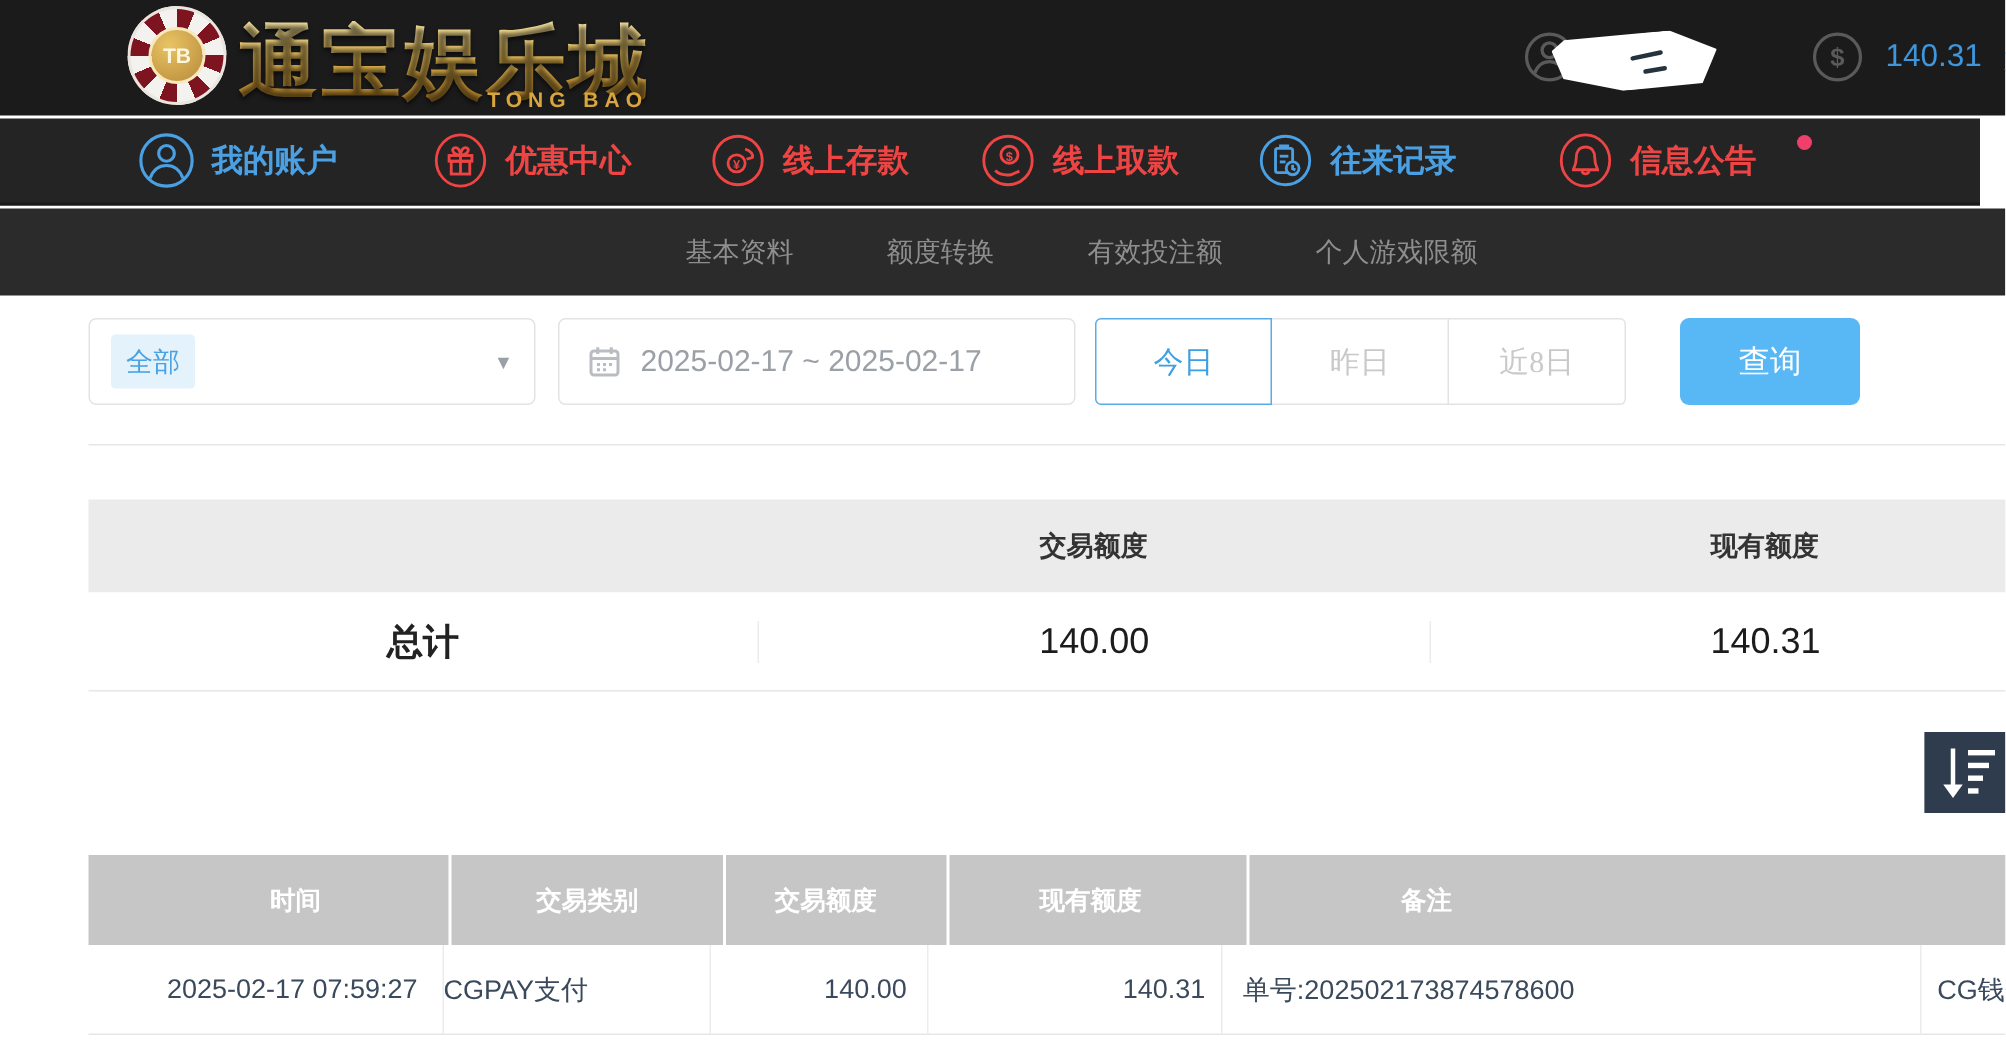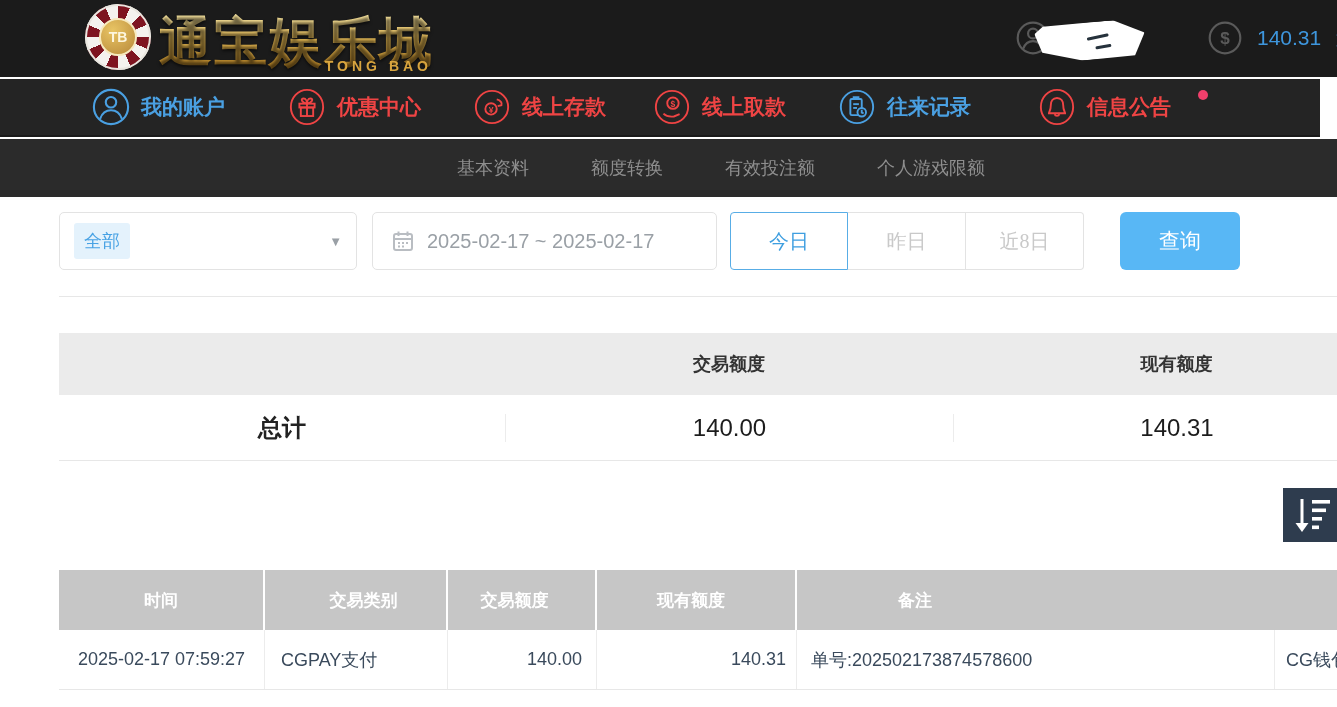--- a/index.html
+++ b/index.html
@@ -94,22 +94,22 @@
   
   .rectbl { position:absolute; top:570px; left:59px; width:1441px; color:#3a4a5c; }
   .rec-head { display:flex; height:60px; background:#c6c6c6; align-items:center; }
   .rec-head .c { font-size:17px; font-weight:bold; color:#fff; text-align:center;
          border-right:2px solid #fff; height:100%; display:flex; align-items:center; justify-content:center; }
   .rec-head .c:last-child { border-right:none; }
   .rec-row { display:flex; height:60px; background:#fff; align-items:center;
          border-bottom:1px solid #e7e7e7; font-size:18px; }
   .rec-row .c { height:100%; display:flex; align-items:center; border-right:1px solid #ececec; }
   .rec-row .c:last-child { border-right:none; }
-  .rc1 { width:206px; justify-content:center; }
-  .rc2 { width:183px; padding-left:16px; }
+  .rc1 { width:206px; justify-content:center;margin-left:36px; }
+  .rc2 { width:183px; }
   .rc3 { width:149px; justify-content:flex-end; padding-right:14px; }
   .rc4 { width:200px; justify-content:flex-end; padding-right:10px; }
   .rc5 { width:478px; padding-left:14px; }
   .rc6 { width:225px; padding-left:11px; }
 </style>
 </head>
 <body>
 
 <div class="page">
 

